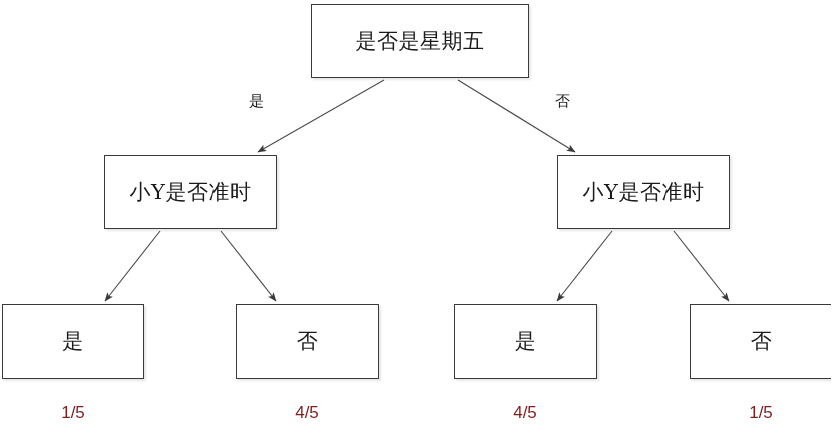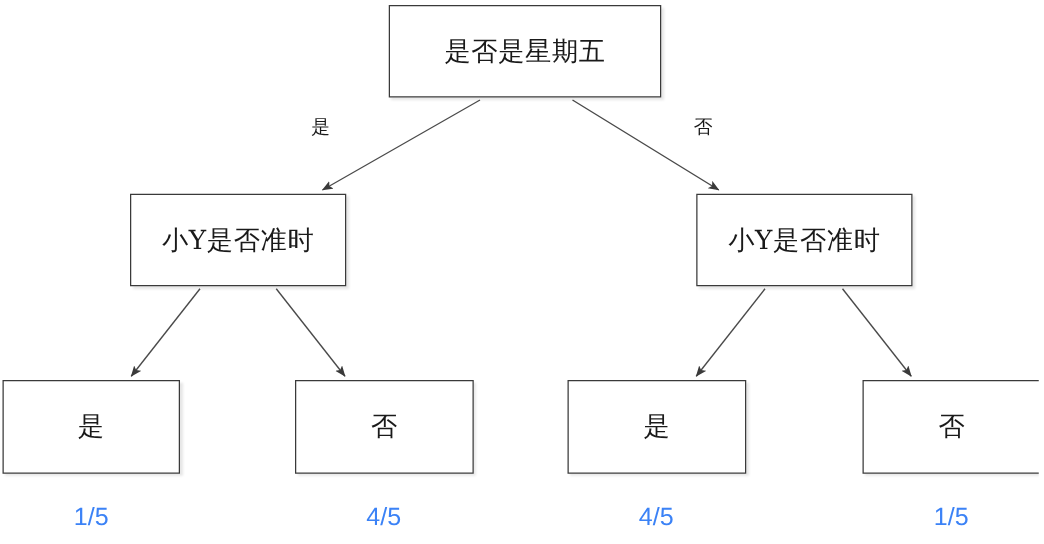--- a/index.html
+++ b/index.html
@@ -48,22 +48,22 @@
   .edge-label {
     position: absolute;
     font-family: "DejaVu Serif", "Liberation Serif", serif;
     font-size: 15px;
     color: #1a1a1a;
     white-space: nowrap;
   }
   .prob-label {
     position: absolute;
     font-family: "Liberation Sans", "DejaVu Sans", sans-serif;
-    font-size: 20px;
-    color: #3b82f6;
+    font-size: 17px;
+    color: #7f1d1d;
     white-space: nowrap;
     text-align: center;
   }
 </style>
 </head>
 <body>
 
 <div id="canvas">
 
   <svg id="edges" viewBox="0 0 835 435" xmlns="http://www.w3.org/2000/svg">

